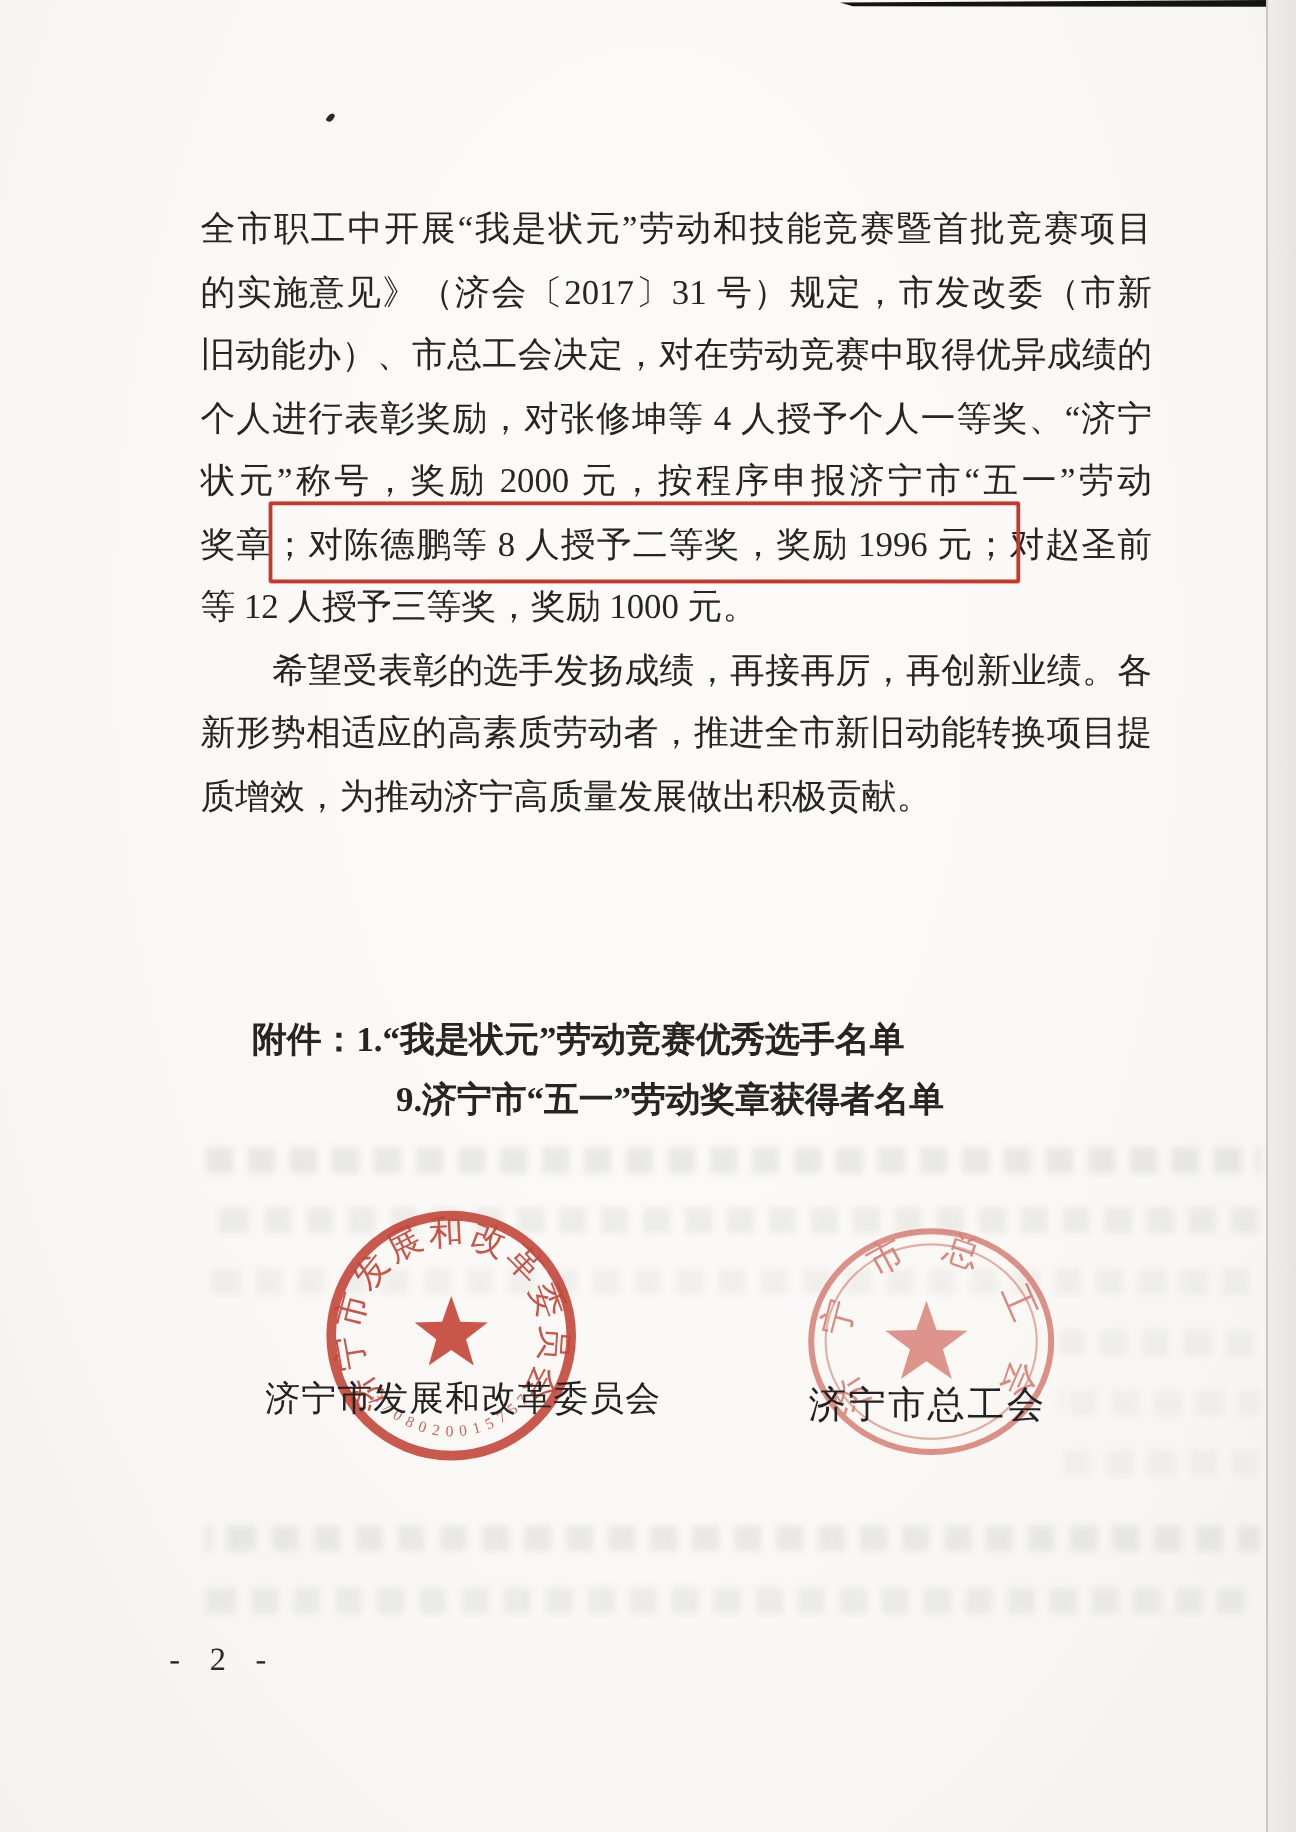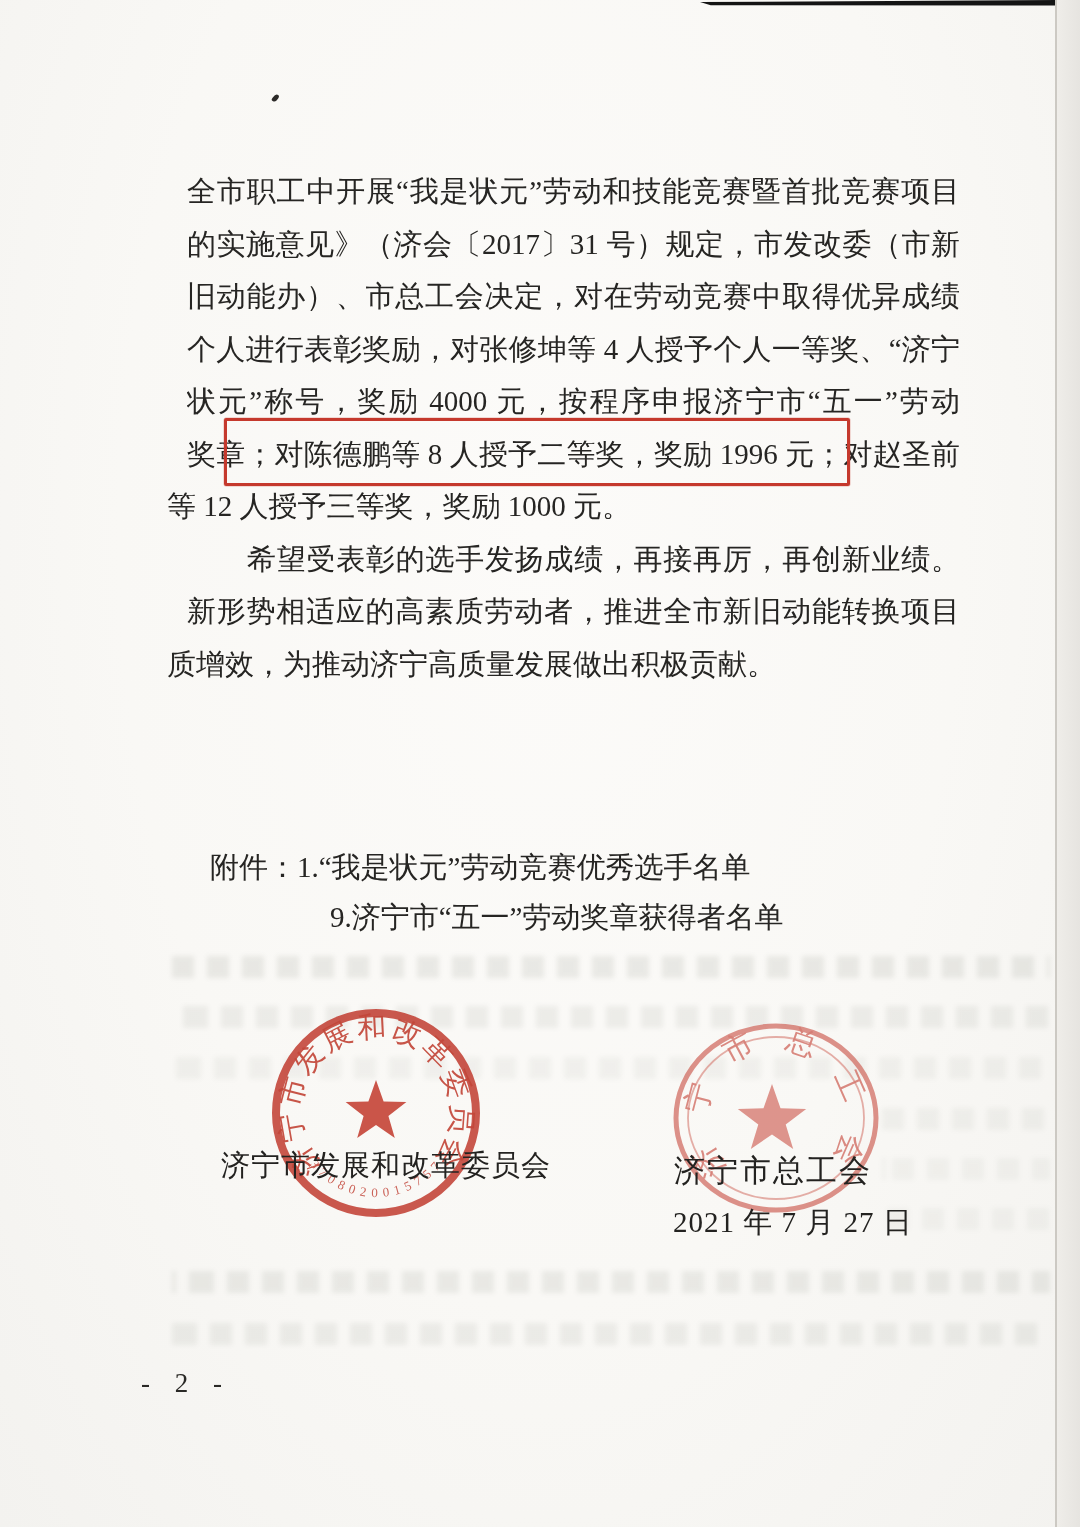--- a/index.html
+++ b/index.html
@@ -22,29 +22,29 @@
   .topline{position:absolute;top:0;left:700px;width:356px;height:7px;background:#141414;
     clip-path:polygon(0 30%,100% 0,100% 80%,3% 75%);}
   .speck{position:absolute;left:273px;top:94px;width:5px;height:8px;background:#2c2a28;
     border-radius:60% 40% 55% 20%;transform:rotate(35deg);}
   
   .textblock{position:absolute;left:167px;top:165px;width:793px;}
   .bline{
     height:52.5px;line-height:52.5px;font-size:29px;color:#262523;
     white-space:nowrap;overflow:hidden;
   }
-  .j{text-align:justify;white-space:normal;margin-left:20px;}
+  .j{text-align:justify;white-space:normal;}
   .j::after{content:"";display:inline-block;width:100%;height:0;}
   .indent{text-indent:60px;}
   
   .hibox{position:absolute;left:224px;top:418px;width:620px;height:62px;
     border:3px solid #c5392d;border-radius:2px;
     box-shadow:0 0 0 0.5px rgba(197,57,45,.35);}
   
-  .attach{position:absolute;left:210px;top:842px;width:700px;}
+  .attach{position:absolute;left:210px;top:842px;width:700px;font-weight:bold;}
   .aline{height:50px;line-height:50px;font-size:29px;white-space:nowrap;}
   .aline2{margin-left:120px;}
   
   .ghost{position:absolute;height:22px;filter:blur(2.5px);
     background:repeating-linear-gradient(90deg,#797e72 0 22px,transparent 22px 35px);}
   
   .seal{position:absolute;}
   .seal text{font-family:"Liberation Serif","DejaVu Serif",serif;}
   
   .sig{position:absolute;white-space:nowrap;color:#232220;}
@@ -59,21 +59,21 @@
 <div class="page">
 
   <div class="topline"></div>
   <div class="speck"></div>
 
   <div class="textblock">
     <div class="bline j">全市职工中开展“我是状元”劳动和技能竞赛暨首批竞赛项目</div>
     <div class="bline j">的实施意见》（济会〔2017〕31 号）规定，市发改委（市新</div>
     <div class="bline j">旧动能办）、市总工会决定，对在劳动竞赛中取得优异成绩的</div>
     <div class="bline j">个人进行表彰奖励，对张修坤等 4 人授予个人一等奖、“济宁</div>
-    <div class="bline j">状元”称号，奖励 4000 元，按程序申报济宁市“五一”劳动</div>
+    <div class="bline j">状元”称号，奖励 2000 元，按程序申报济宁市“五一”劳动</div>
     <div class="bline j">奖章；对陈德鹏等 8 人授予二等奖，奖励 1996 元；对赵圣前</div>
     <div class="bline">等 12 人授予三等奖，奖励 1000 元。</div>
     <div class="bline j indent">希望受表彰的选手发扬成绩，再接再厉，再创新业绩。各</div>
     <div class="bline j">新形势相适应的高素质劳动者，推进全市新旧动能转换项目提</div>
     <div class="bline">质增效，为推动济宁高质量发展做出积极贡献。</div>
   </div>
 
   <div class="hibox" title="对陈德鹏等 8 人授予二等奖，奖励 2000 元；"></div>
 
   <div class="attach">
@@ -112,20 +112,19 @@
       <path id="arcR" d="M 60.5 159.5 A 70 70 0 1 1 159.5 159.5" fill="none"></path>
     </defs>
     <text font-size="30" fill="#d0685e" opacity="0.9">
       <textPath href="#arcR" startOffset="0" textLength="318" lengthAdjust="spacing">济宁市总工会</textPath>
     </text>
     <polygon fill="#d5766c" opacity="0.9" points="106,76 114.5,100.3 140.2,100.9 119.7,116.4 127.2,141.1 106,126.4 84.8,141.1 92.3,116.4 71.8,100.9 97.5,100.3"></polygon>
   </svg>
 
   <div class="sig sig-left">济宁市发展和改革委员会</div>
   <div class="sig sig-right">济宁市总工会</div>
-  <div class="sig sig-date">2021 年 7 月 27 日</div>
 
   <div class="pagenum">- 2 -</div>
 
   <div class="edge-line"></div>
   <div class="edge-band"></div>
 
 </div>
 
 </body></html>

